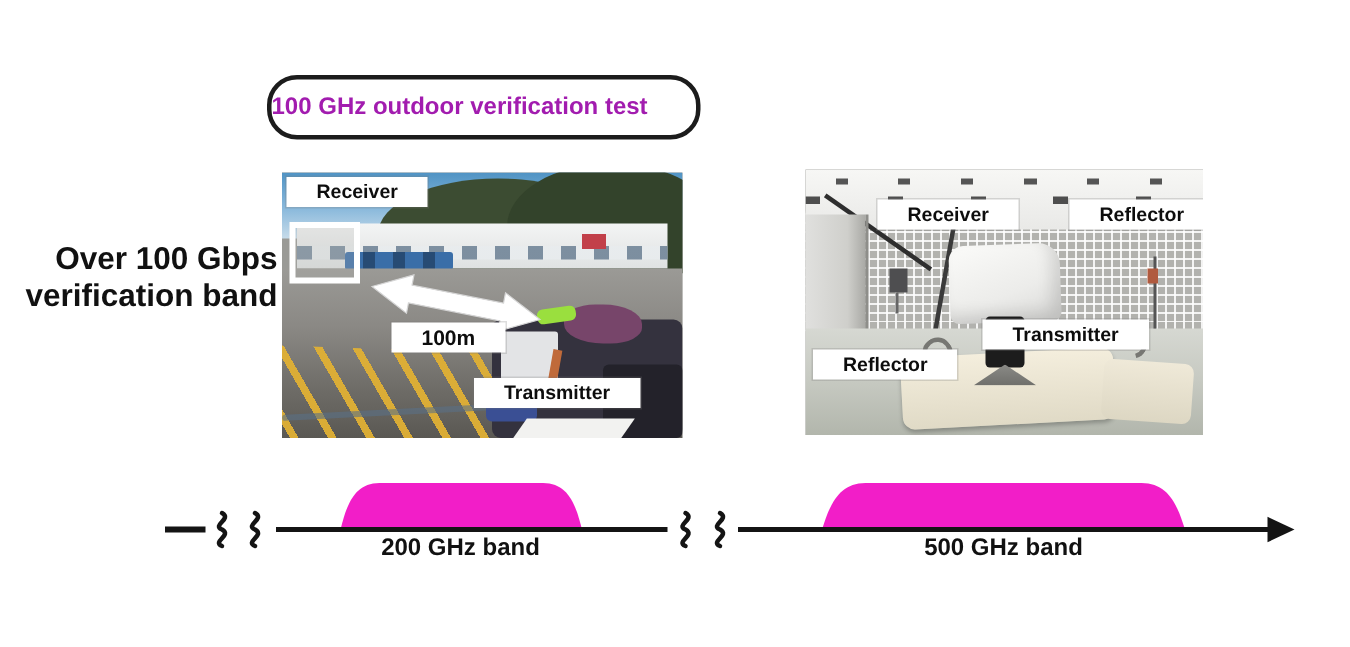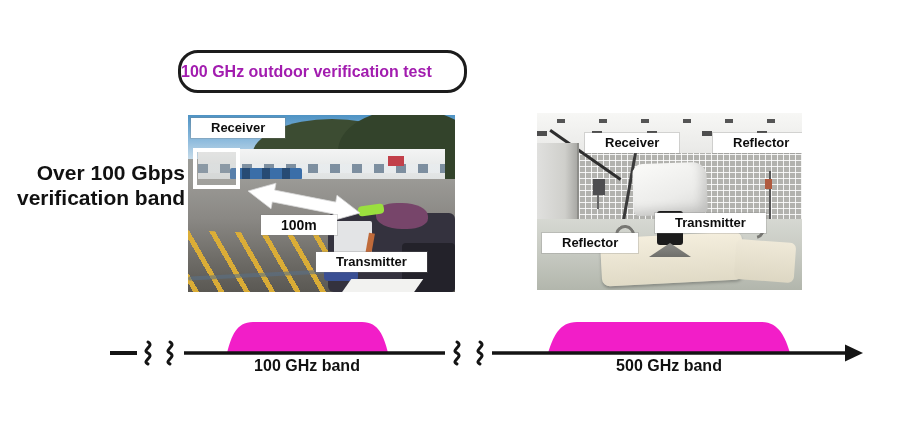--- a/index.html
+++ b/index.html
@@ -155,16 +155,16 @@
     <path d="M548,53 C553,37 559,22 577,22 L761,22 C779,22 785,37 790,53 Z" fill="#f21ec8"></path>
     <line x1="110" y1="53" x2="137" y2="53" stroke-width="4" stroke="#141414"></line>
     <line x1="184" y1="53" x2="445" y2="53" stroke-width="3.4" stroke="#141414"></line>
     <line x1="492" y1="53" x2="847" y2="53" stroke-width="3.4" stroke="#141414"></line>
     <path fill="none" stroke-linecap="round" stroke-width="3" d="M148,42 c 7,4 -7,8 0,11 c 7,4 -7,8 0,11" stroke="#141414"></path>
     <path fill="none" stroke-linecap="round" stroke-width="3" d="M170,42 c 7,4 -7,8 0,11 c 7,4 -7,8 0,11" stroke="#141414"></path>
     <path fill="none" stroke-linecap="round" stroke-width="3" d="M457,42 c 7,4 -7,8 0,11 c 7,4 -7,8 0,11" stroke="#141414"></path>
     <path fill="none" stroke-linecap="round" stroke-width="3" d="M480,42 c 7,4 -7,8 0,11 c 7,4 -7,8 0,11" stroke="#141414"></path>
     <path d="M845,44.5 L863,53 L845,61.5 Z" fill="#141414"></path>
   </svg>
-  <div class="band-label" id="band1-label">100 GHz band</div>
+  <div class="band-label" id="band1-label">200 GHz band</div>
   <div class="band-label" id="band2-label">500 GHz band</div>
 
 </div>
 
 </body></html>

